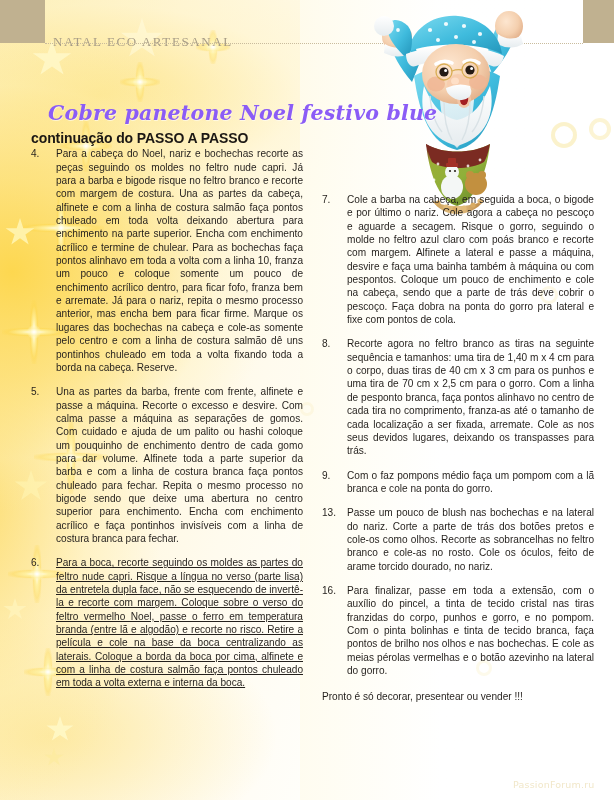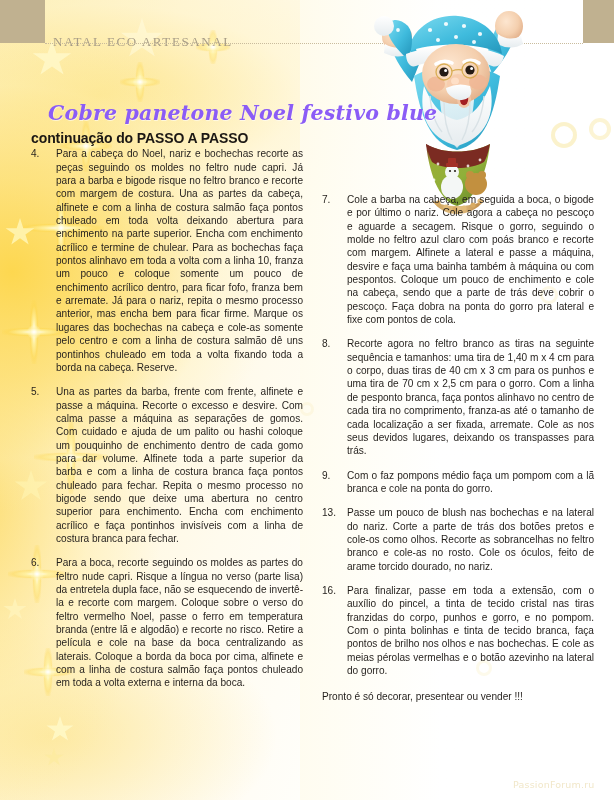--- a/index.html
+++ b/index.html
@@ -154,21 +154,21 @@
     text-align: left;
     font-size: 10.1px;
     color: #231f1c;
   }
   .step .txt {
     display: block;
     text-align: justify;
     text-justify: inter-word;
     hyphens: manual;
   }
-  .step:last-child .txt { text-align: justify; }
+  .step:last-child .txt { text-align: justify; text-decoration: underline; }
 
   #closing {
     margin-top: 13px;
     font-size: 10.1px;
     color: #231f1c;
     text-align: left;
   }
 
   
   #watermark {

